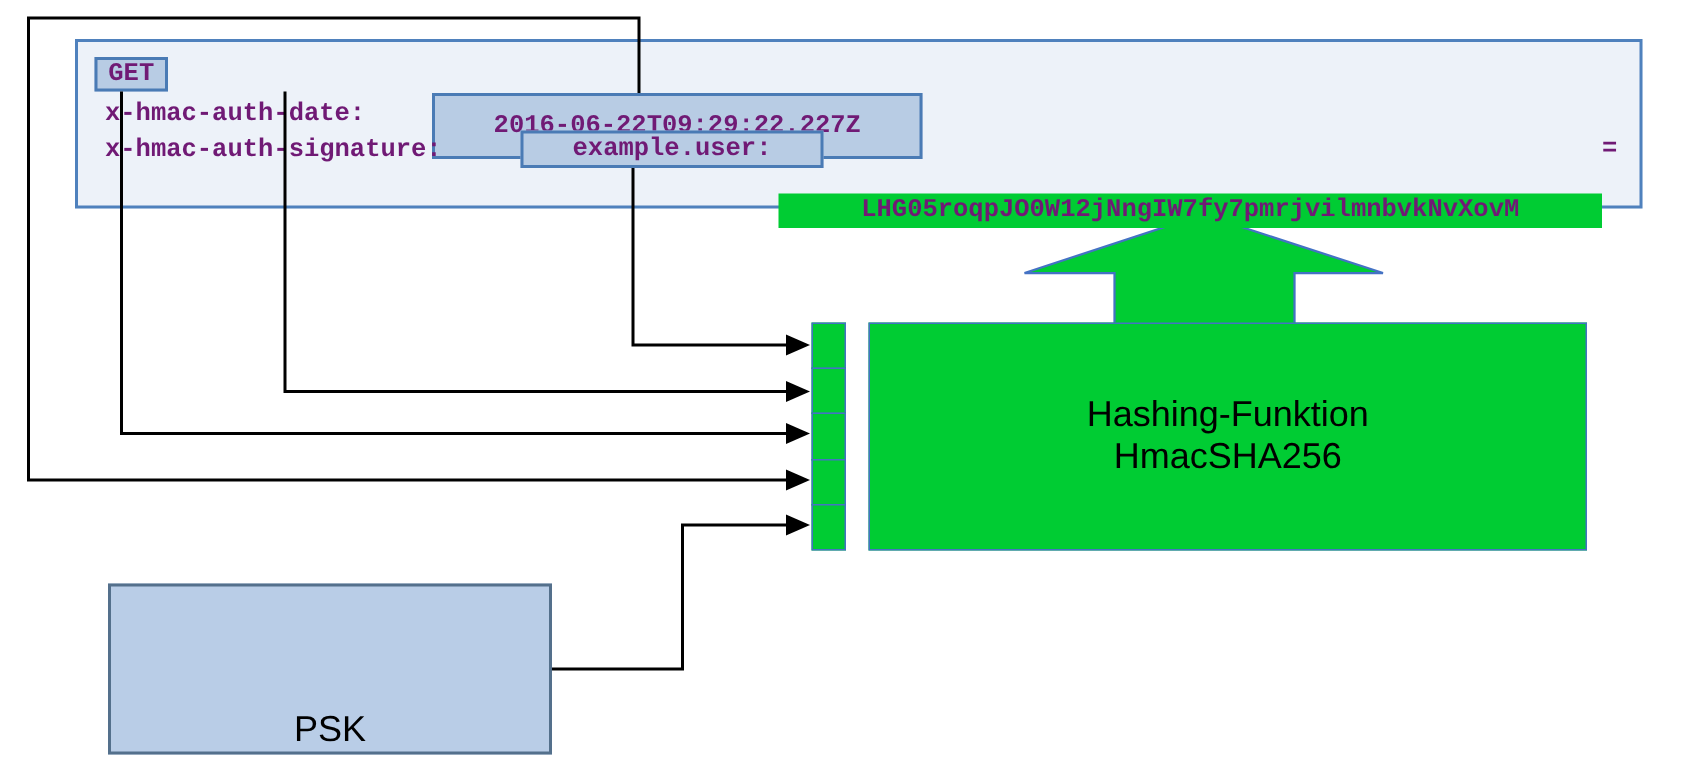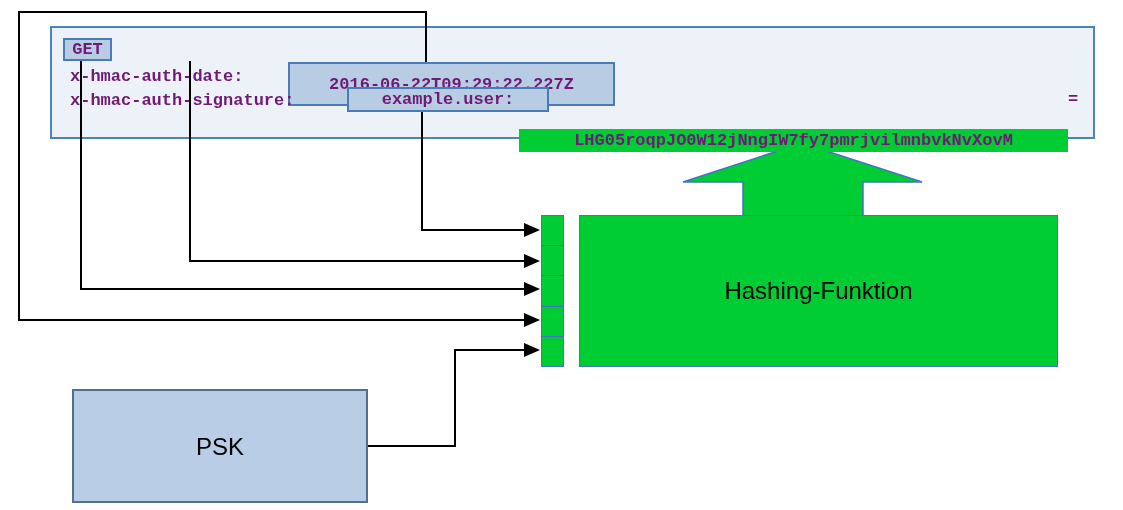--- a/index.html
+++ b/index.html
@@ -45,21 +45,21 @@
     left:541px;top:215px;width:23px;height:152px;
     display:flex;flex-direction:column;z-index:2;box-sizing:border-box;
   }
   .port{flex:1;background:#00cc33;border:1px solid #4472c4;box-sizing:border-box;margin-top:-1px;}
   .port:first-child{margin-top:0;}
 
   
   #psk-box{
     left:72px;top:389px;width:296px;height:114px;
     background:#b9cde7;border:2px solid #54708c;box-sizing:border-box;
-    display:flex;flex-direction:column;align-items:center;justify-content:center;
+    display:flex;flex-direction:column;align-items:center;justify-content:flex-end;
     z-index:1;text-align:center;gap:16px;
   }
   #psk-box .line{font-size:24px;line-height:29px;color:#000;}
 
   svg.overlay{position:absolute;left:0;top:0;width:1123px;height:510px;pointer-events:none;}
   #arrow-layer{z-index:1;}
   #connector-layer{z-index:3;}
 </style>
 </head>
 <body>
@@ -84,20 +84,21 @@
 
   <div id="input-ports" class="abs">
     <div class="port"></div>
     <div class="port"></div>
     <div class="port"></div>
     <div class="port"></div>
     <div class="port"></div>
   </div>
   <div id="hash-box" class="abs">
     <div class="line">Hashing-Funktion</div>
+    <div class="line">HmacSHA256</div>
   </div>
 
   <div id="psk-box" class="abs">
     <div class="line">PSK</div>
   </div>
 
   <svg id="connector-layer" class="overlay">
     <g stroke="#000000" stroke-width="2" fill="none">
 
       <polyline points="426,62 426,12 19,12 19,320 527,320"></polyline>

